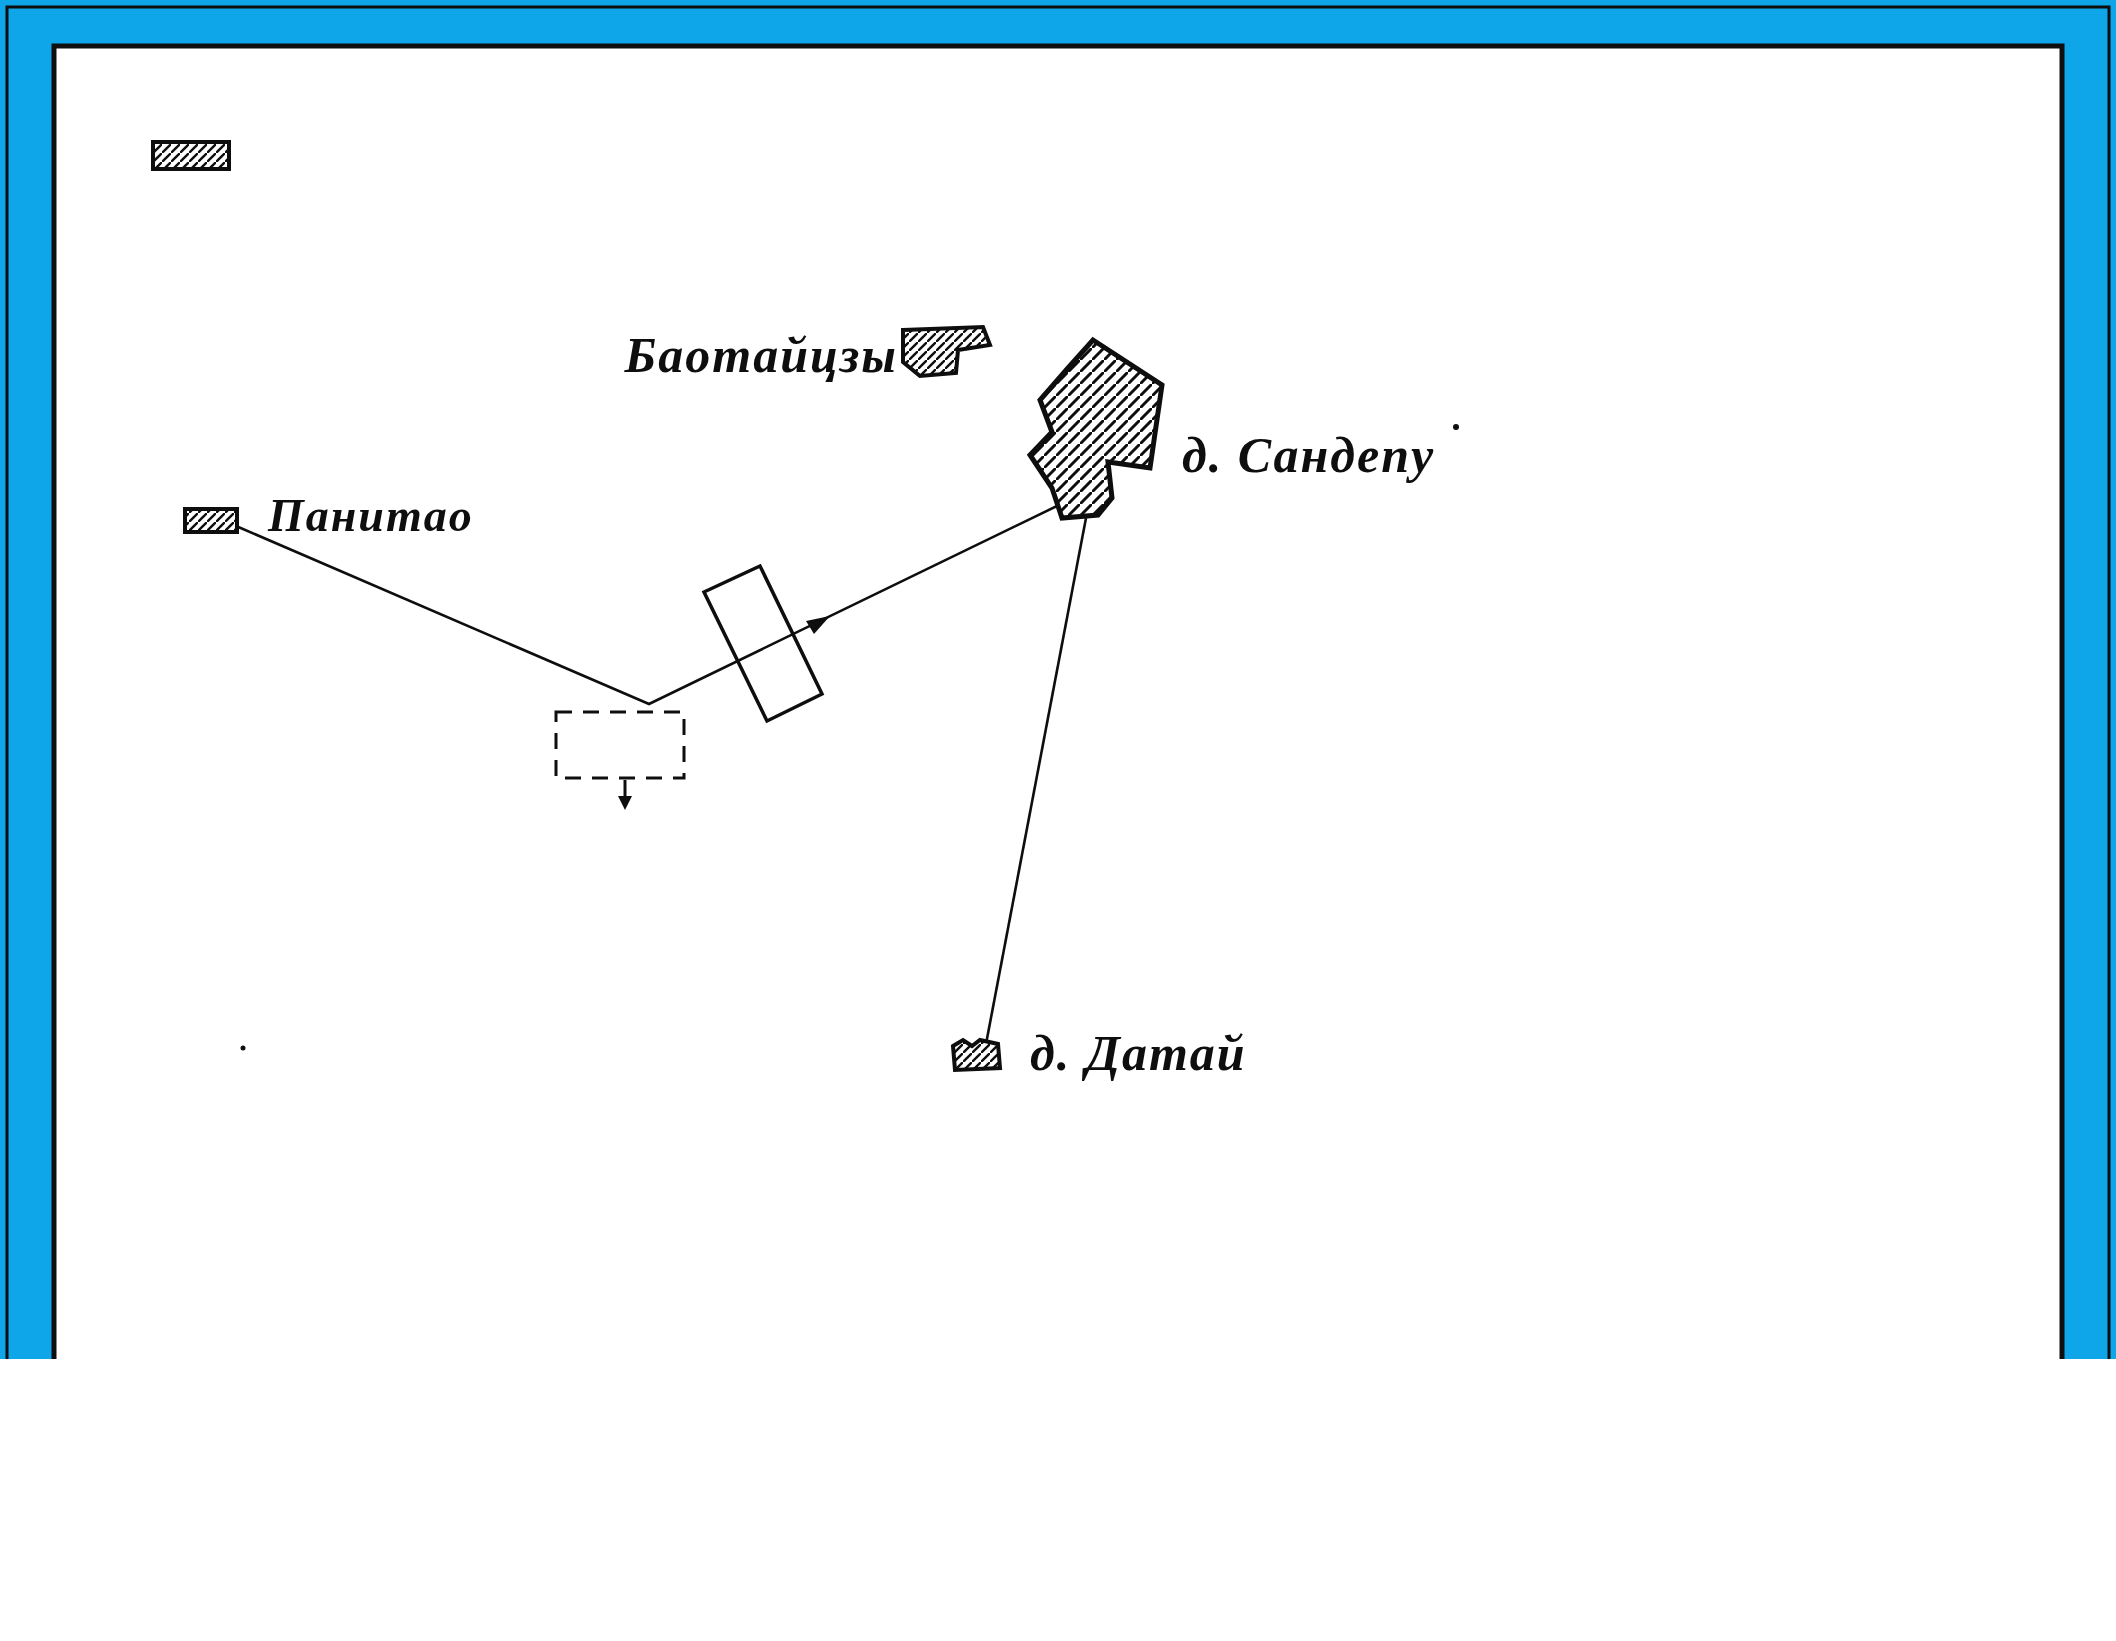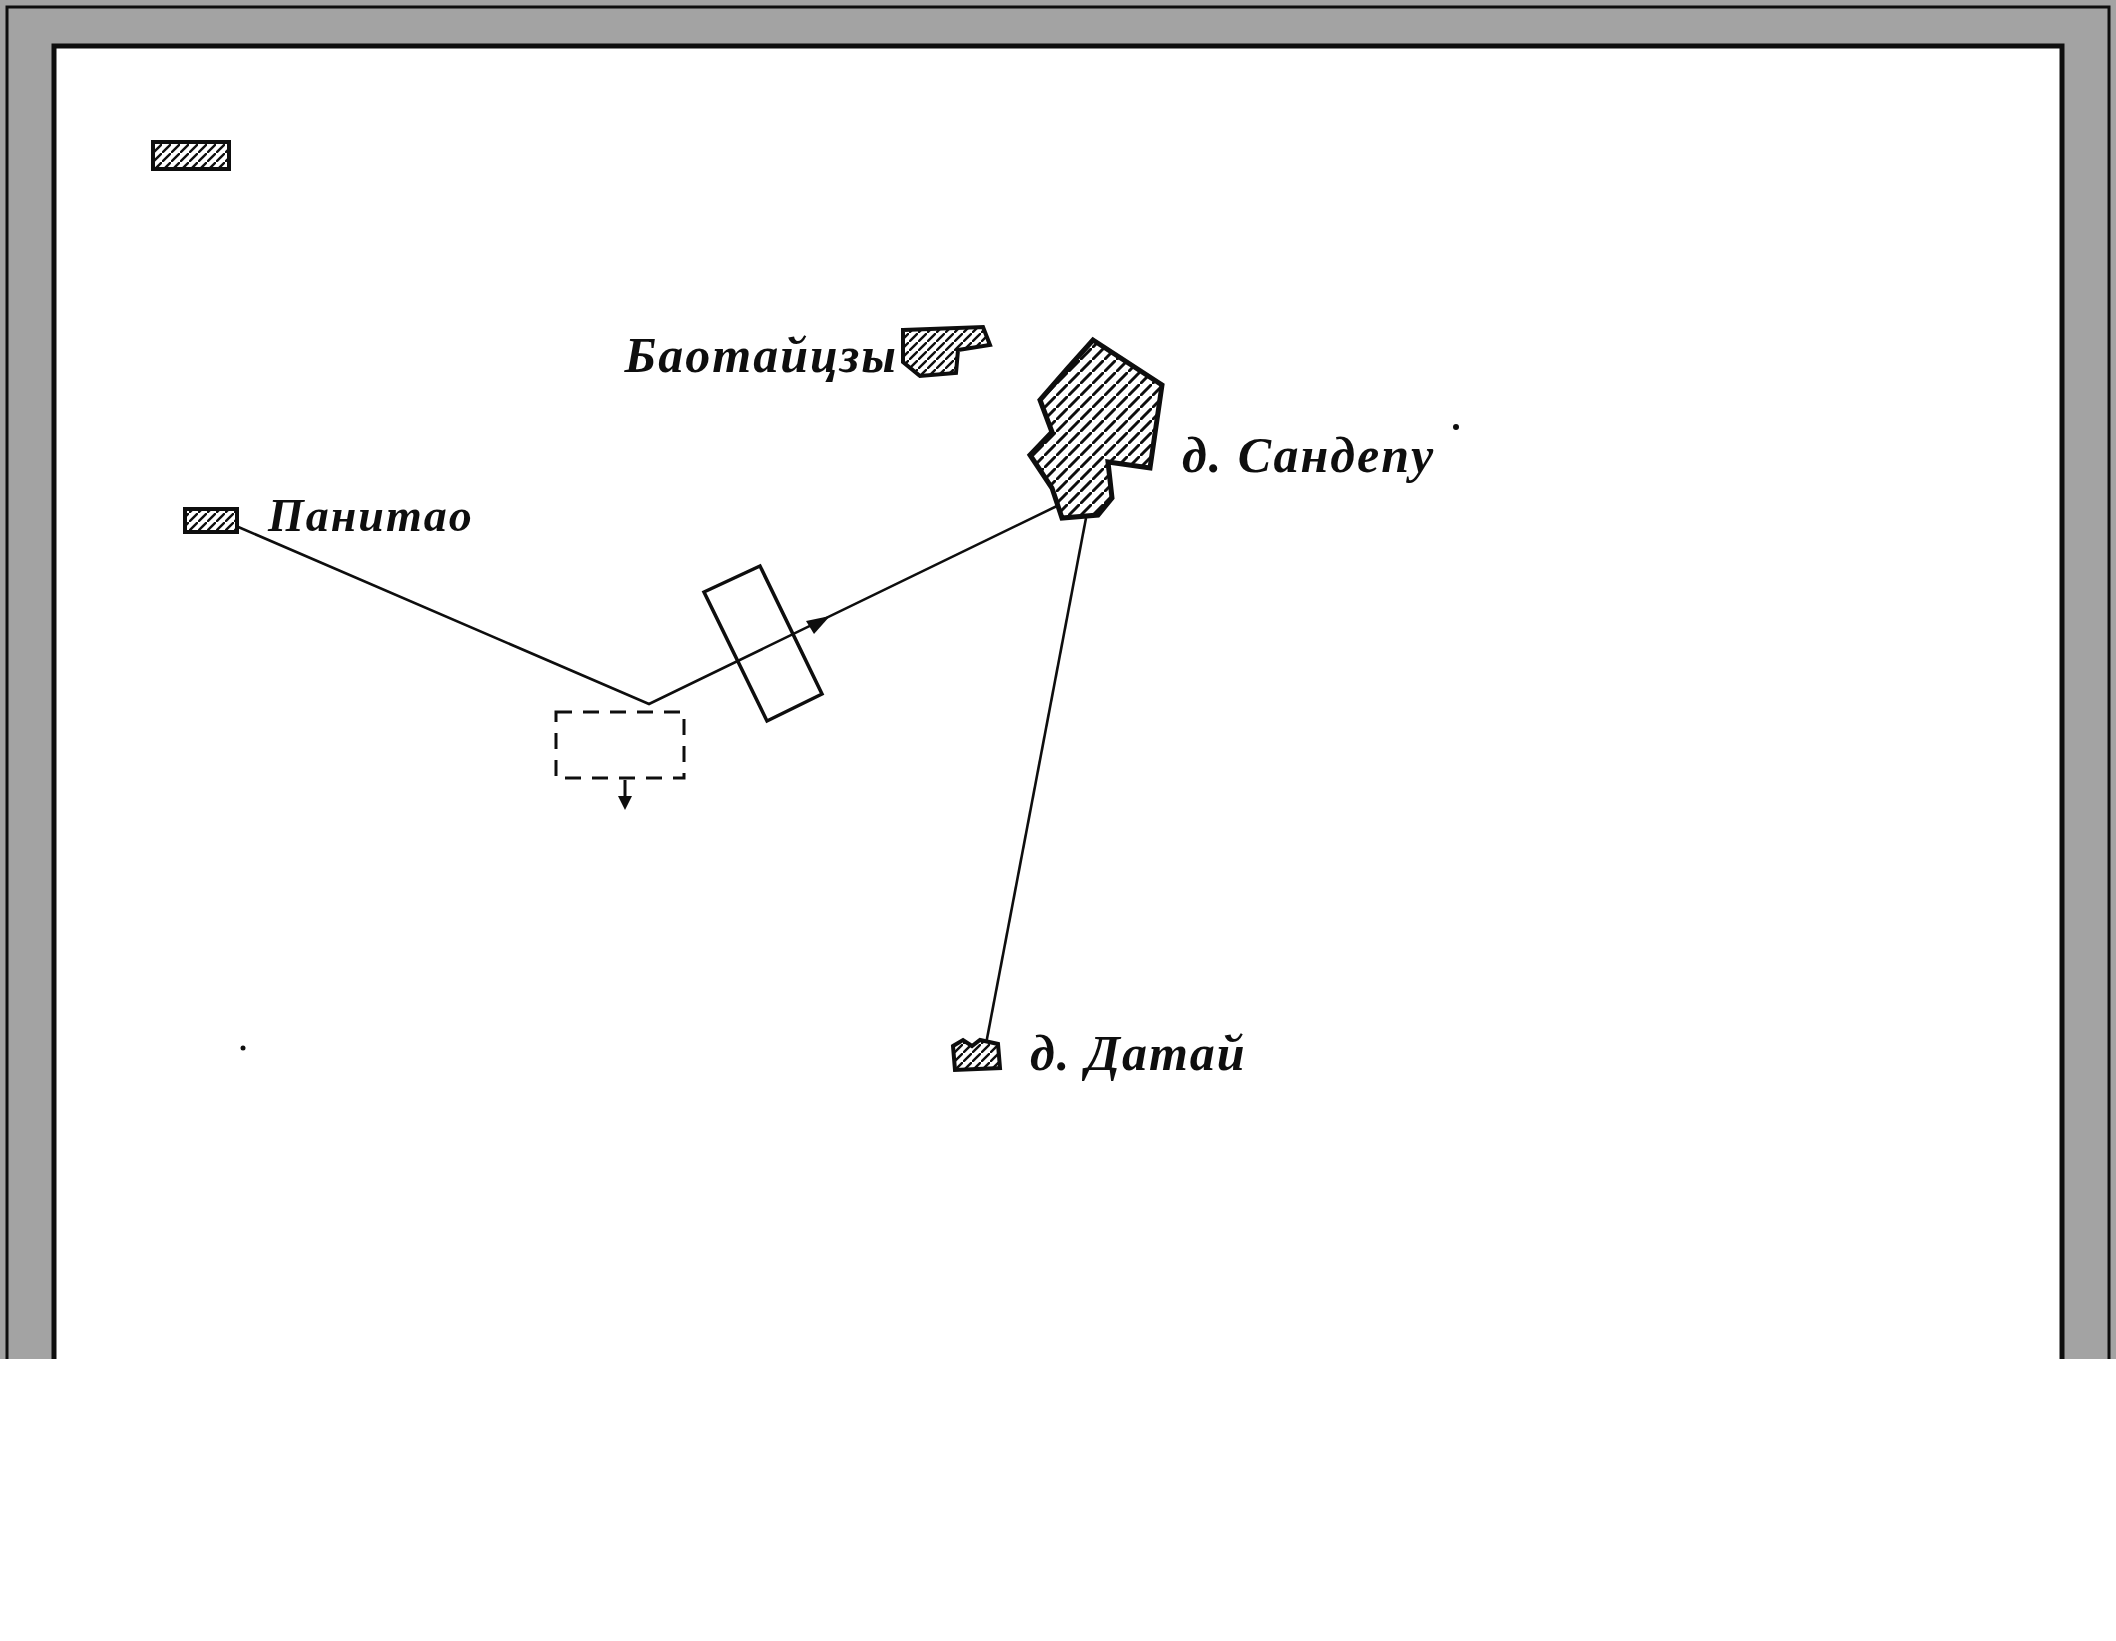--- a/index.html
+++ b/index.html
@@ -4,21 +4,21 @@
 <style>
   html, body {
     margin: 0;
     padding: 0;
     background: #ffffff;
   }
   .scan-page {
     position: relative;
     width: 2116px;
     height: 1359px;
-    background: #a3a3a3;
+    background: #0ea5e9;
     font-family: "Liberation Serif", serif;
   }
   svg.map-svg {
     display: block;
     width: 2116px;
     height: 1641px;
   }
   .lbl {
     font-family: "Liberation Serif", serif;
     font-style: italic;

